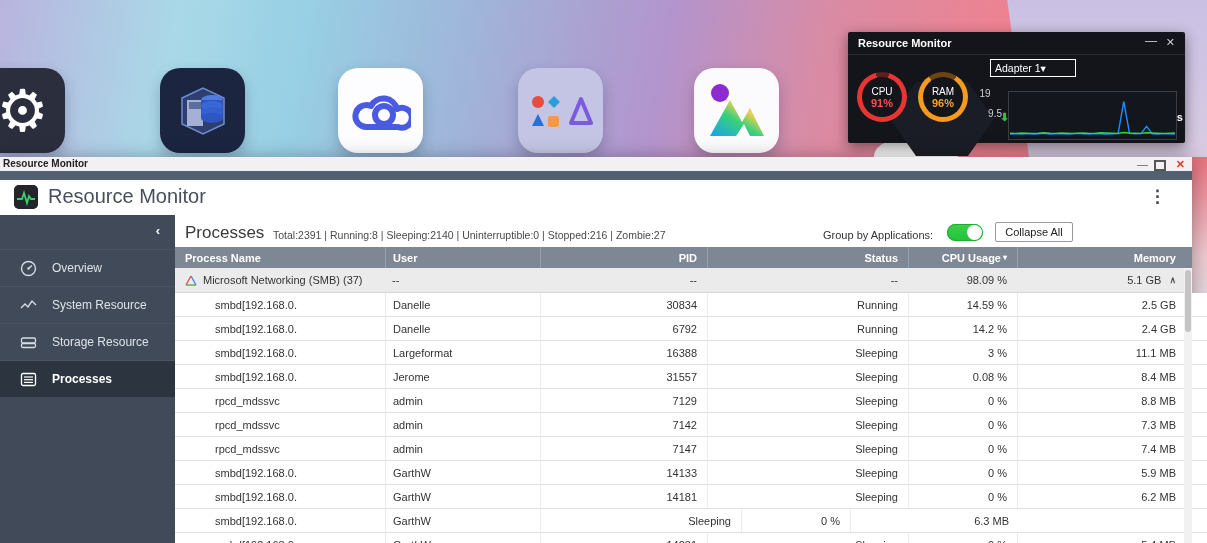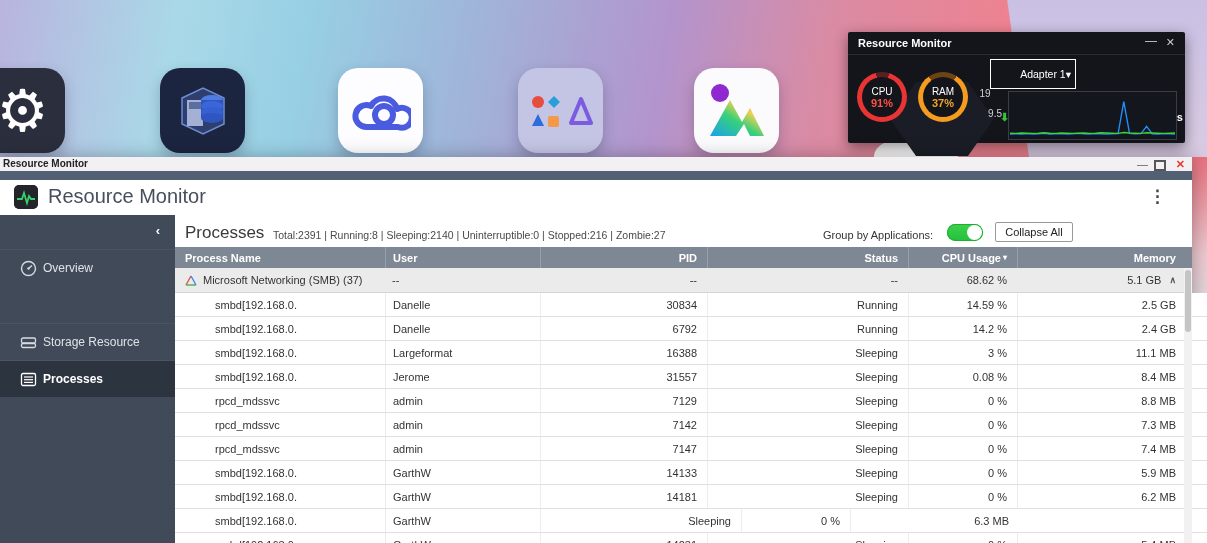--- a/index.html
+++ b/index.html
@@ -34,21 +34,21 @@
     clip-path:polygon(25% 0,75% 0,100% 50%,75% 100%,25% 100%,0 50%);}
   .gauge{width:50px;height:50px;border-radius:50%;top:40px;}
   .gauge .hole{position:absolute;left:5px;top:5px;width:40px;height:40px;border-radius:50%;
     background:#13151b;display:flex;flex-direction:column;align-items:center;justify-content:center;}
   #gauge-cpu{left:9px;background:conic-gradient(from -15deg,#5c1f1f 0 32deg,#e93434 32deg 360deg);}
   #gauge-ram{left:70px;background:conic-gradient(from -35deg,#6e4414 0 68deg,#f59b1f 68deg 360deg);}
   .gauge .glabel{font-size:10px;color:#fff;line-height:11px;}
   .gauge .gval{font-size:11px;font-weight:bold;line-height:12px;}
   #gauge-cpu .gval{color:#ff5147;} #gauge-ram .gval{color:#f5a62a;}
   #adapter{left:142px;top:27px;width:76px;height:16px;border:1px solid #fff;
-    font-size:10.5px;color:#fff;display:flex;align-items:center;padding:6px 4px;justify-content:flex-end;}
+    font-size:10.5px;color:#fff;display:flex;align-items:center;padding:0 4px;justify-content:flex-start;}
   .net-rate{top:47px;font-size:11px;font-weight:bold;color:#fff;margin-top:32px;}
   #rate-down{left:152px;} #rate-up{left:276px;}
   .arr-down{color:#35c53a;font-size:11px;} .arr-up{color:#2a7fff;font-size:11px;}
   #gy-top{left:120px;top:56px;width:34px;text-align:center;font-size:10px;color:#cfd2d8;}
   #gy-mid{left:120px;top:76px;width:34px;text-align:right;font-size:10px;color:#cfd2d8;}
   #netgraph{left:160px;top:59px;width:167px;height:47px;border:1px solid #3a3d46;background:#14161d;}
   
   #main-window{left:0;top:157px;width:1192px;height:386px;background:#fff;
     box-shadow:0 2px 18px rgba(0,0,0,.35);}
   #wm-titlebar{left:0;top:0;width:1192px;height:14px;background:#f2f0f3;}
@@ -59,21 +59,21 @@
   #wm-close{right:7px;color:#e03c31;font-weight:bold;}
   #darkstrip{left:0;top:14px;width:1192px;height:9px;background:#536073;}
   #appheader{left:0;top:23px;width:1192px;height:35px;background:#fff;}
   #app-icon{left:14px;top:5px;width:24px;height:24px;background:#23252b;border-radius:5px;}
   #appheader .title{left:48px;top:5px;font-size:20px;color:#474f5c;}
   #kebab{right:26px;top:6px;font-size:17px;color:#444;font-weight:bold;}
   
   #sidebar{left:0;top:58px;width:175px;height:328px;background:#404a59;}
   #sb-collapse{left:0;top:0;width:175px;height:34px;}
   #sb-collapse .chev{right:15px;top:8px;color:#fff;font-size:13px;font-weight:bold;}
-  .sb-item{left:0;width:175px;height:37px;display:flex;align-items:center;gap:6px;
+  .sb-item{left:0;width:175px;height:37px;display:flex;align-items:center;gap:15px;
     padding-left:20px;box-sizing:border-box;border-top:1px solid #4a5462;
     color:#dfe3e8;font-size:12px;}
   .sb-item.active{background:#2c3440;color:#fff;font-weight:bold;border-top:1px solid #4a5462;}
   .sb-item svg{flex:0 0 auto;}
   
   #content{left:175px;top:58px;width:1017px;height:328px;background:#fff;}
   #proc-title{left:10px;top:8px;font-size:17px;color:#3a3a3a;}
   #proc-stats{left:98px;top:14px;font-size:10.5px;color:#4a4a4a;}
   #groupby-label{left:648px;top:14px;font-size:11px;color:#333;}
   #toggle{left:772px;top:9px;width:36px;height:17px;border-radius:9px;
@@ -167,21 +167,21 @@
   <div class="abs hex"></div>
   <div class="abs gauge" id="gauge-cpu">
     <div class="hole">
       <span class="glabel">CPU</span>
       <span class="gval">91%</span>
     </div>
   </div>
   <div class="abs gauge" id="gauge-ram">
     <div class="hole">
       <span class="glabel">RAM</span>
-      <span class="gval">37%</span>
+      <span class="gval">96%</span>
     </div>
   </div>
   <div class="abs" id="adapter">
     <span>Adapter 1</span>
     <span>▾</span>
   </div>
   <div class="abs net-rate" id="rate-down">
     <span class="arr-down">⬇</span>
     <span>1006 KB/s</span>
   </div>
@@ -219,20 +219,26 @@
       <span class="abs chev">‹</span>
     </div>
     <div class="abs sb-item" style="top:34px">
       <svg width="17" height="17" viewBox="0 0 17 17">
         <circle cx="8.5" cy="8.5" r="7" fill="none" stroke="#d7dce3" stroke-width="1.4"></circle>
         <line x1="8.5" y1="8.5" x2="12" y2="5.5" stroke="#d7dce3" stroke-width="1.4"></line>
         <circle cx="8.5" cy="8.5" r="1.2" fill="#d7dce3"></circle>
       </svg>
       <span>Overview</span>
     </div>
+    <div class="abs sb-item" style="top:71px">
+      <svg width="17" height="17" viewBox="0 0 17 17">
+        <polyline points="1,11 5,7 8,10 12,4 16,8" fill="none" stroke="#d7dce3" stroke-width="1.4"></polyline>
+      </svg>
+      <span>System Resource</span>
+    </div>
     <div class="abs sb-item" style="top:108px">
       <svg width="17" height="17" viewBox="0 0 17 17">
         <rect x="1.5" y="4" width="14" height="5" rx="1.5" fill="none" stroke="#d7dce3" stroke-width="1.3"></rect>
         <rect x="1.5" y="9.5" width="14" height="4" rx="1.5" fill="none" stroke="#d7dce3" stroke-width="1.3"></rect>
       </svg>
       <span>Storage Resource</span>
     </div>
     <div class="abs sb-item active" style="top:145px">
       <svg width="17" height="17" viewBox="0 0 17 17">
         <rect x="1.5" y="2.5" width="14" height="12" rx="1.5" fill="none" stroke="#ffffff" stroke-width="1.3"></rect>
@@ -270,21 +276,21 @@
         <svg width="12" height="11" viewBox="0 0 12 11">
           <line x1="6" y1="1" x2="1" y2="10" stroke="#e25241" stroke-width="1.4"></line>
           <line x1="6" y1="1" x2="11" y2="10" stroke="#4285f4" stroke-width="1.4"></line>
           <line x1="1" y1="10" x2="11" y2="10" stroke="#57a94c" stroke-width="1.4"></line>
         </svg>
         <span>Microsoft Networking (SMB) (37)</span>
       </div>
       <div class="cell c-user">--</div>
       <div class="cell c-pid">--</div>
       <div class="cell c-status">--</div>
-      <div class="cell c-cpu">68.62 %</div>
+      <div class="cell c-cpu">98.09 %</div>
       <div class="cell c-mem">
         <span>5.1 GB</span>
         <span class="mem-chev">∧</span>
       </div>
     </div>
 
     <div class="abs" id="rows">
         <div class="trow">
           <div class="cell c-name">smbd[192.168.0.</div>
           <div class="cell c-user">Danelle</div>

